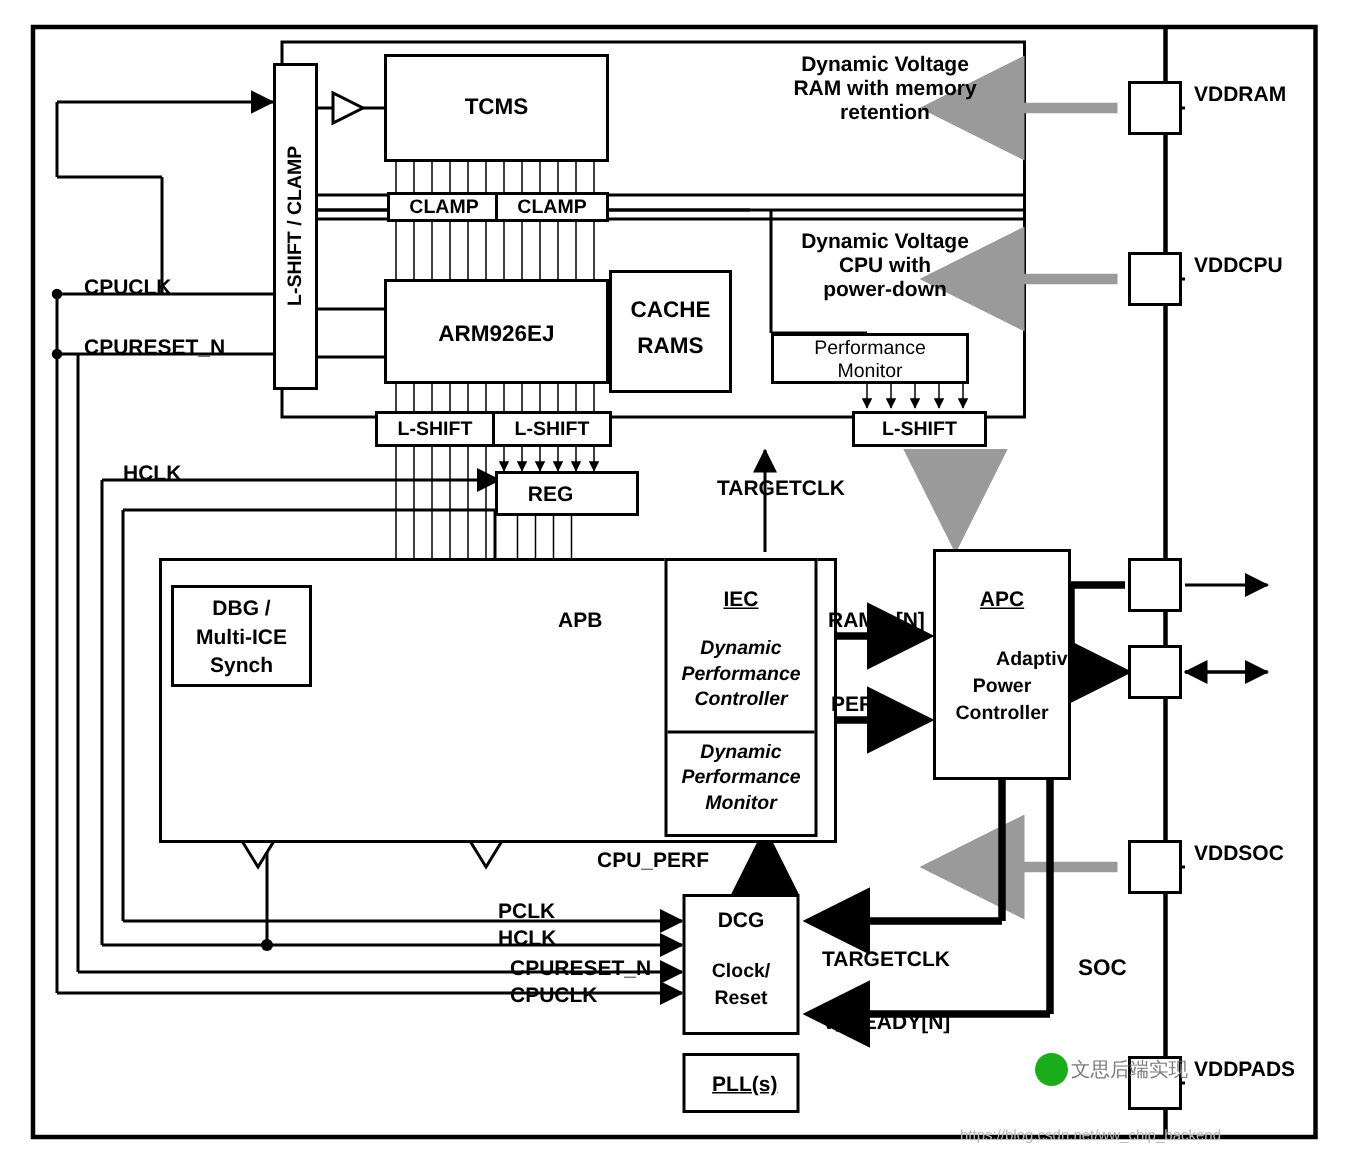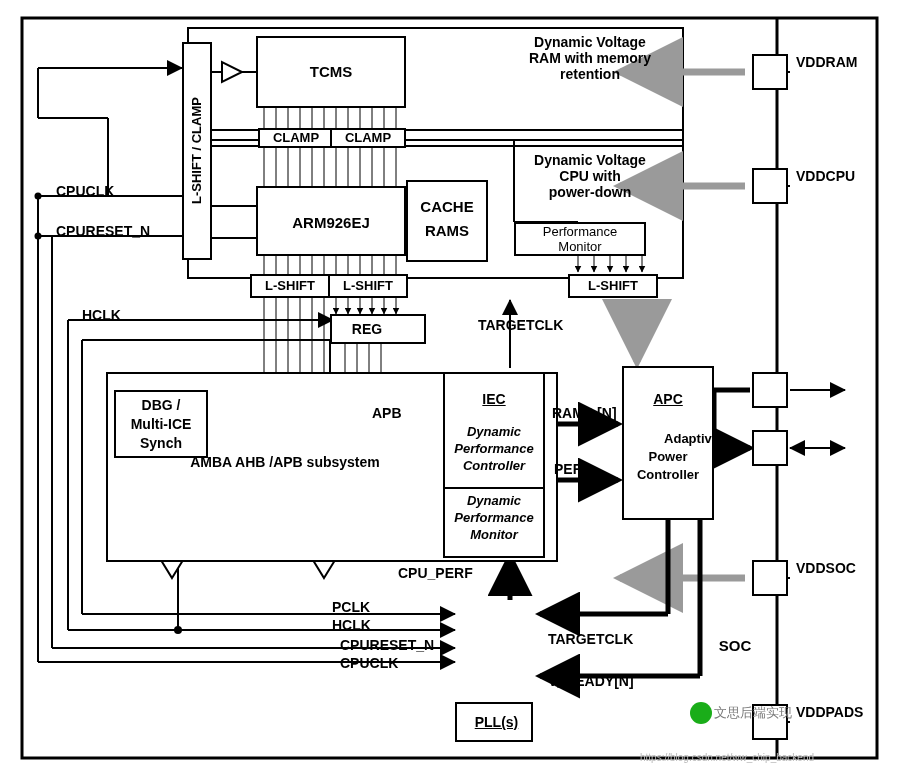--- a/index.html
+++ b/index.html
@@ -277,21 +277,20 @@
   </div>
   <div class="box" style="left:568px;top:274px;width:90px;height:24px;">
     <div class="lbl t13 b" style="left:0;top:0;width:86px;height:20px;">L-SHIFT</div>
   </div>
 
   <div class="box" style="left:330px;top:314px;width:96px;height:30px;">
     <div class="lbl t14 b" style="left:0;top:0;width:70px;height:26px;">REG</div>
   </div>
 
   <div class="box" style="left:106px;top:372px;width:452px;height:190px;"></div>
-  <div class="lbl t14 b" style="left:170px;top:452px;width:230px;height:20px;">AMBA AHB /APB subsystem</div>
 
   <div class="box" style="left:114px;top:390px;width:94px;height:68px;">
     <div class="lbl t14 b" style="left:0;top:4px;width:90px;height:18px;">DBG /</div>
     <div class="lbl t14 b" style="left:0;top:23px;width:90px;height:18px;">Multi-ICE</div>
     <div class="lbl t14 b" style="left:0;top:42px;width:90px;height:18px;">Synch</div>
   </div>
 
   <div class="box" style="left:443px;top:372px;width:102px;height:186px;">
     <div class="lbl t14 b u" style="left:0;top:16px;width:98px;height:18px;">IEC</div>
     <div class="lbl t13 b i" style="left:0;top:50px;width:98px;height:17px;">Dynamic</div>
@@ -303,20 +302,25 @@
     <div class="lbl t13 b i" style="left:0;top:153px;width:98px;height:17px;">Monitor</div>
   </div>
 
   <div class="box" style="left:622px;top:366px;width:92px;height:154px;">
     <div class="lbl t14 b u" style="left:0;top:22px;width:88px;height:18px;">APC</div>
     <div class="lbl t13 b" style="left:0;top:62px;width:88px;height:18px;padding-left:47px;">Adaptive</div>
     <div class="lbl t13 b" style="left:0;top:80px;width:88px;height:18px;">Power</div>
     <div class="lbl t13 b" style="left:0;top:98px;width:88px;height:18px;">Controller</div>
   </div>
 
+  <div class="box" style="left:455px;top:596px;width:78px;height:94px;">
+    <div class="lbl t14 b" style="left:0;top:6px;width:74px;height:18px;">DCG</div>
+    <div class="lbl t13 b" style="left:0;top:40px;width:74px;height:18px;">Clock/</div>
+    <div class="lbl t13 b" style="left:0;top:58px;width:74px;height:18px;">Reset</div>
+  </div>
 
   <div class="box" style="left:455px;top:702px;width:78px;height:40px;">
     <div class="lbl t14 b" style="left:0;top:0;width:79px;height:36px;text-decoration:underline;">PLL(s)</div>
   </div>
 
   <div class="lbl t14 b" style="left:56px;top:182px;width:110px;height:18px;justify-content:flex-start;">CPUCLK</div>
   <div class="lbl t14 b" style="left:56px;top:222px;width:140px;height:18px;justify-content:flex-start;">CPURESET_N</div>
   <div class="lbl t14 b" style="left:82px;top:306px;width:70px;height:18px;justify-content:flex-start;">HCLK</div>
   <div class="lbl t14 b" style="left:478px;top:316px;width:130px;height:18px;justify-content:flex-start;">TARGETCLK</div>
   <div class="lbl t14 b" style="left:372px;top:404px;width:50px;height:18px;justify-content:flex-start;">APB</div>

